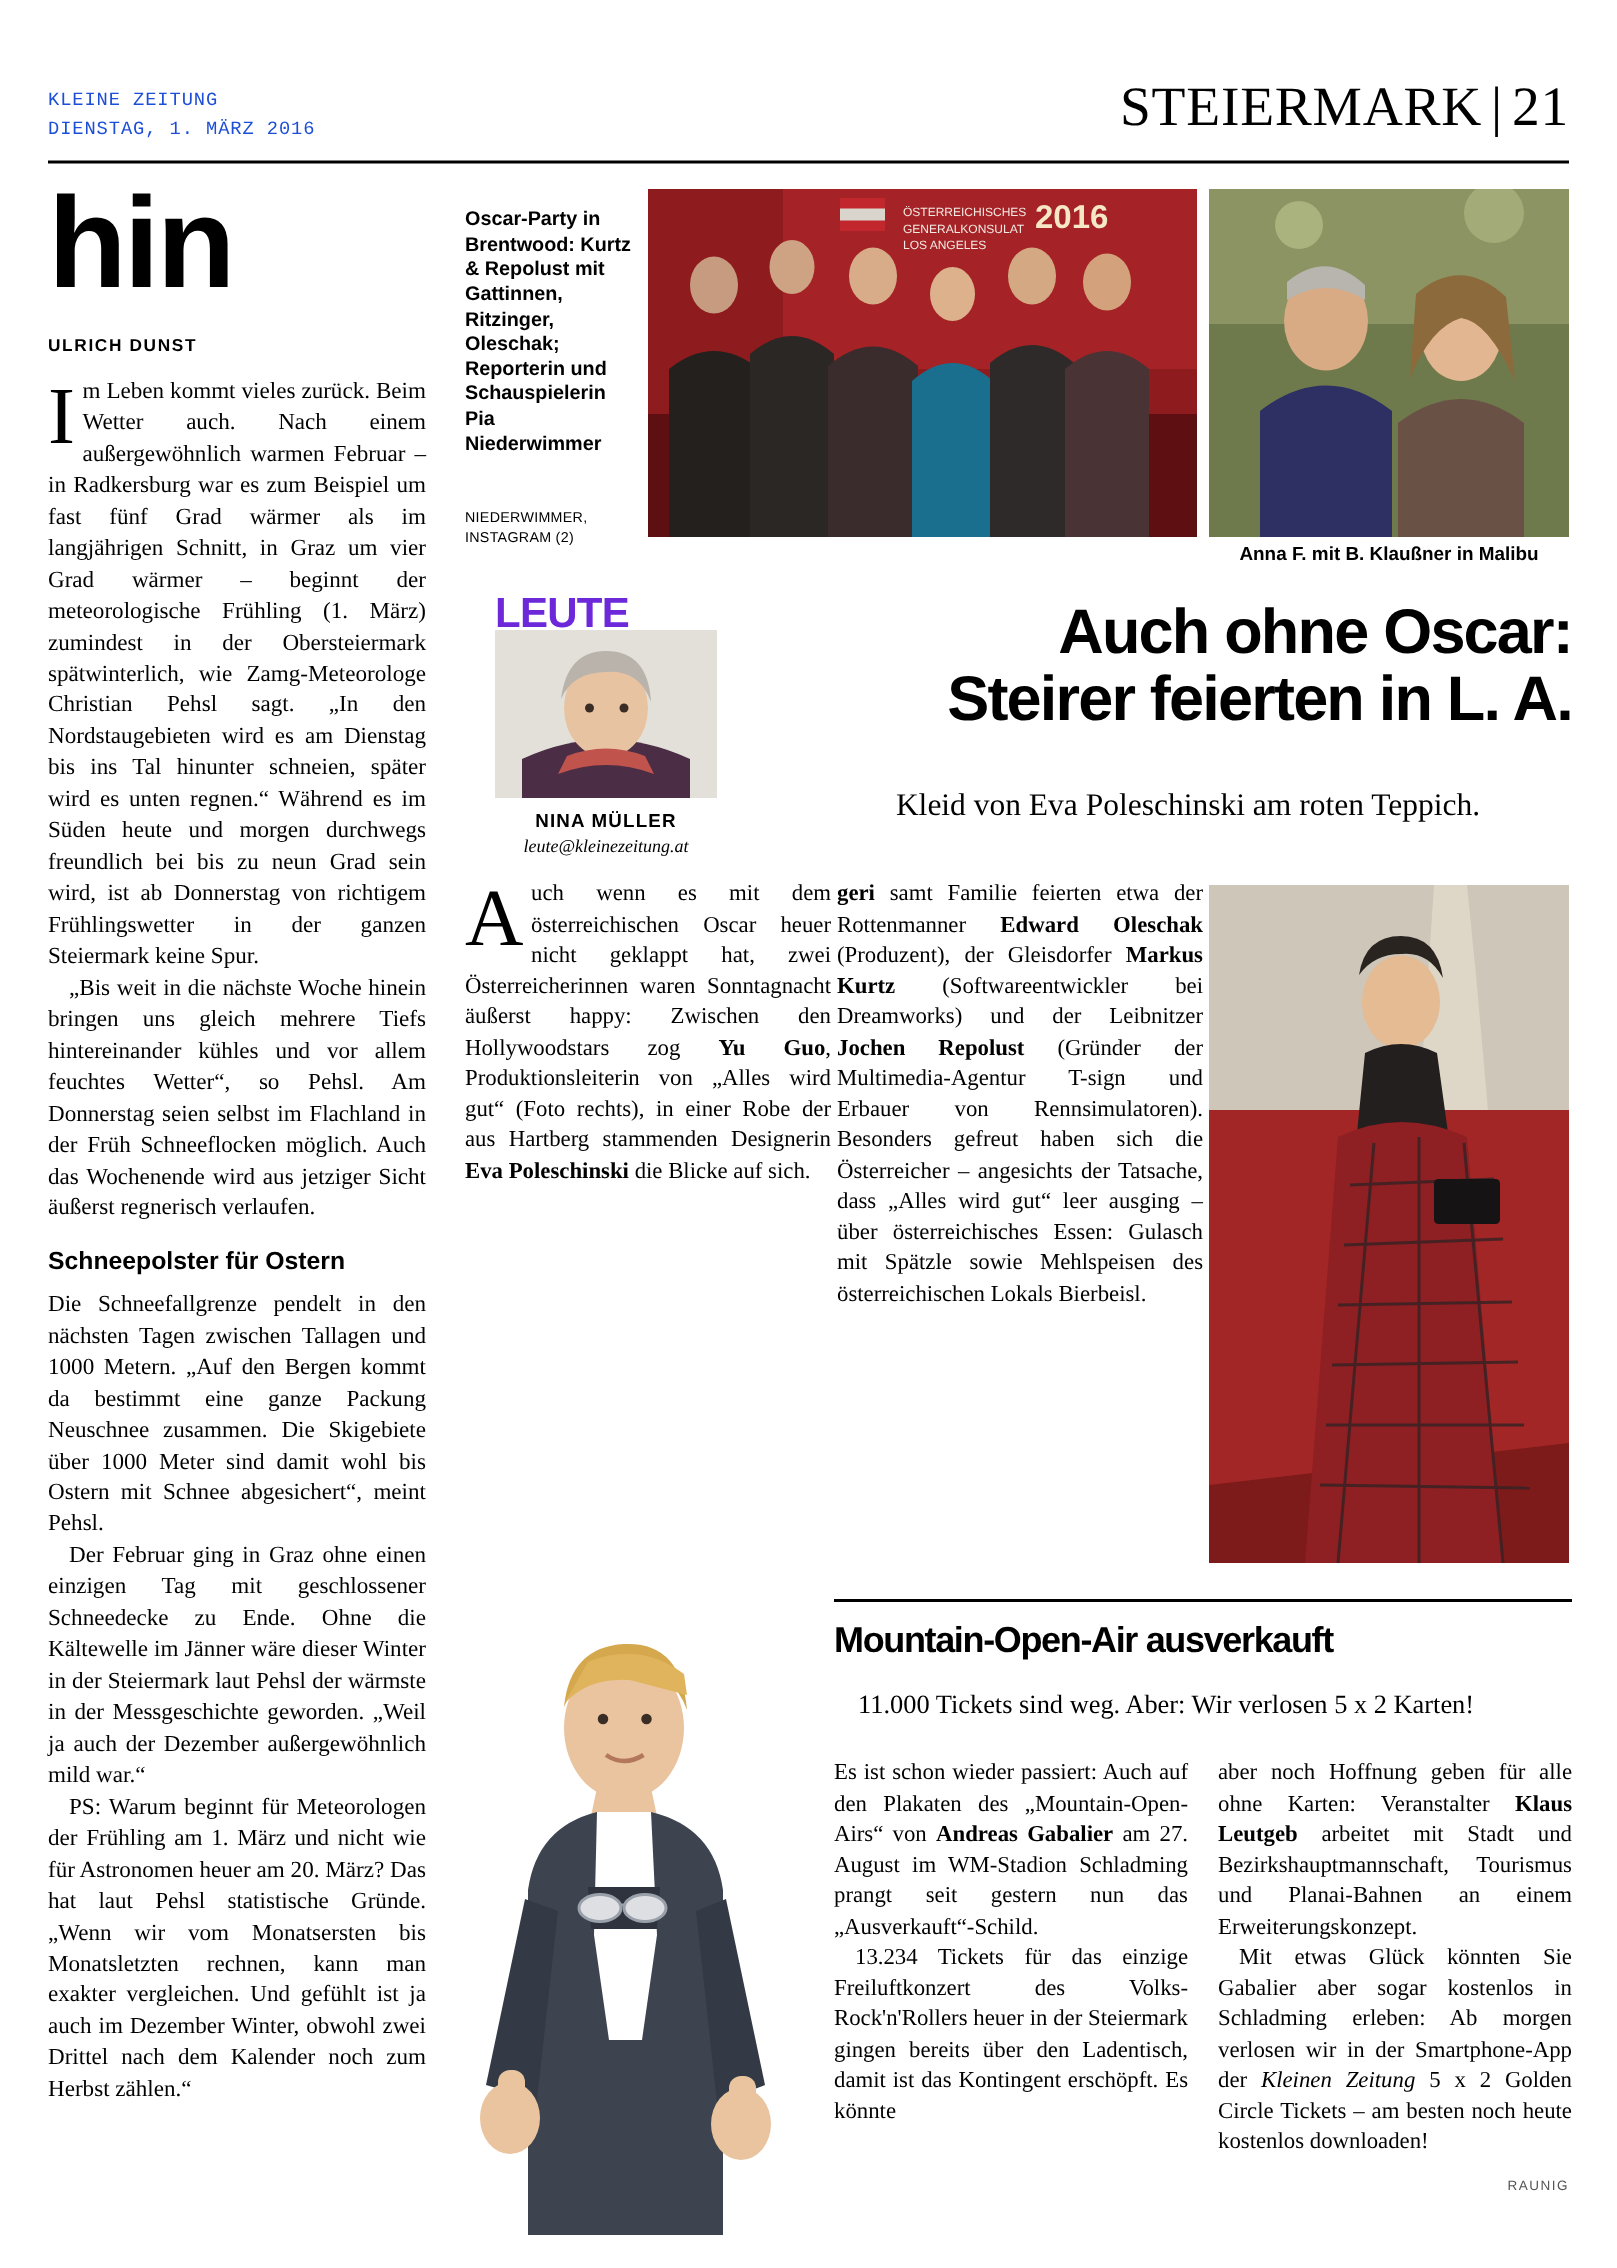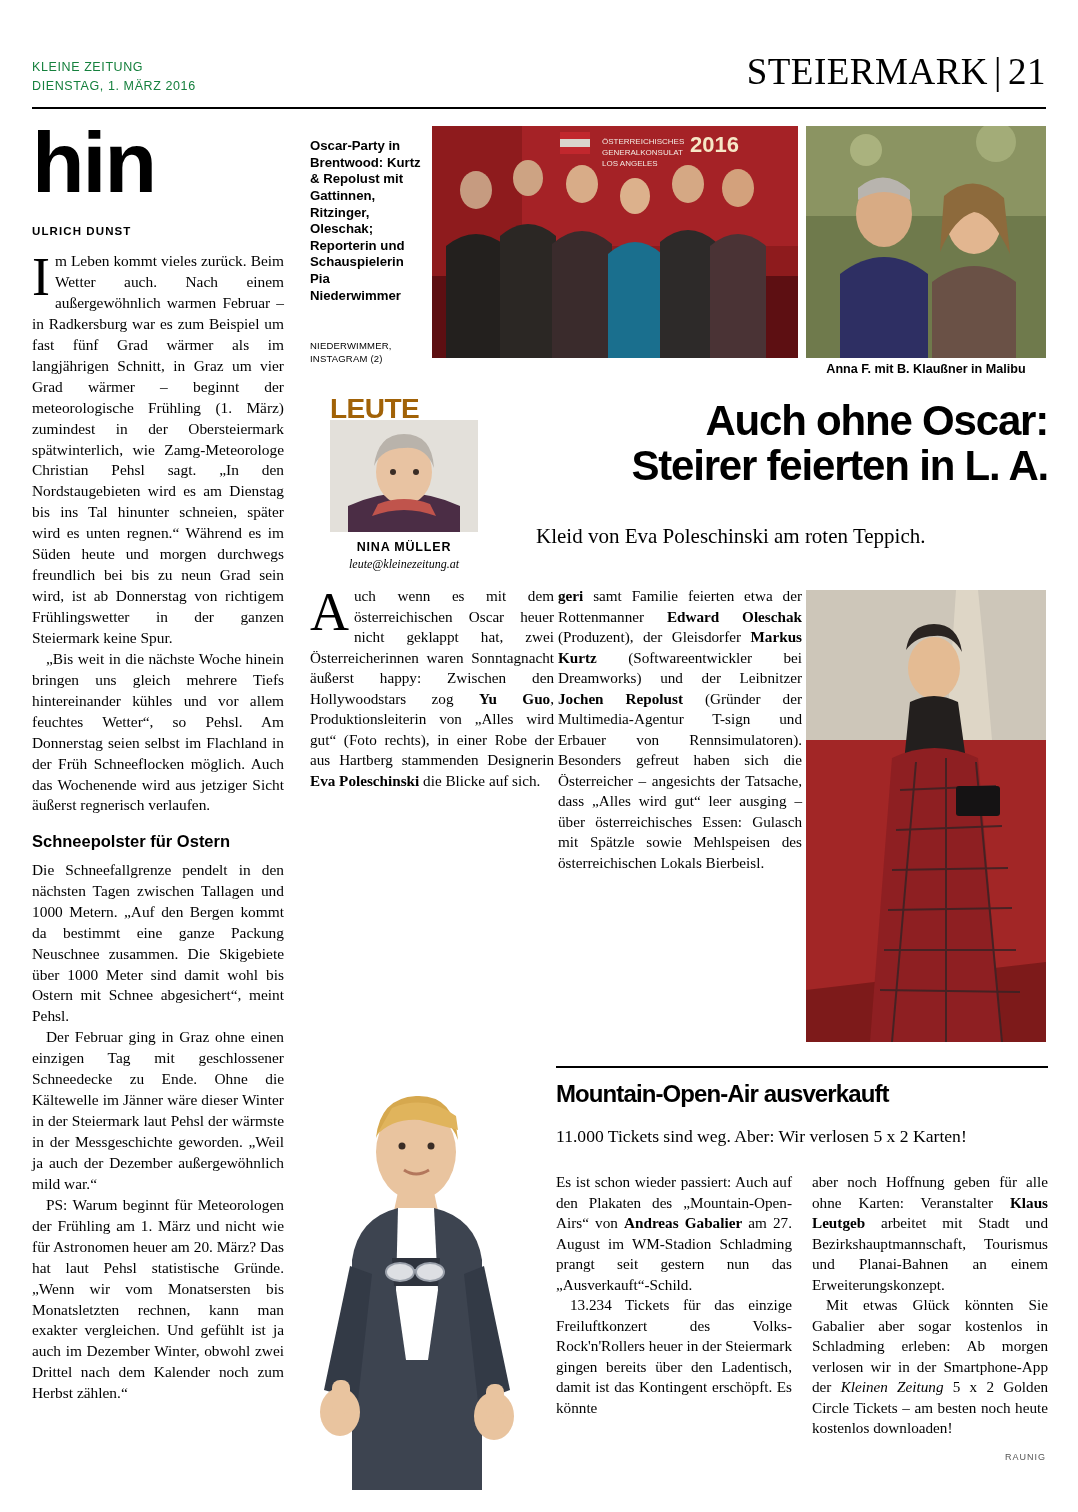--- a/index.html
+++ b/index.html
@@ -25,24 +25,24 @@
   
   .masthead {
     position: absolute;
     left: 32px; top: 58px;
     width: 1014px;
     height: 46px;
   }
   .mast-left {
     position: absolute;
     left: 0; top: 0;
-    font-family: Liberation Sans, sans-serif;
+    font-family: Liberation Mono, monospace;
     font-size: 12.5px;
     letter-spacing: 0.6px;
-    color: #15803d;
+    color: #1d4ed8;
     line-height: 1.55;
   }
   .mast-right {
     position: absolute;
     right: 0; top: -8px;
     font-family: "Liberation Serif", serif;
     font-size: 37px;
     letter-spacing: 0.5px;
     font-weight: 400;
   }
@@ -167,21 +167,21 @@
     text-align: center;
   }
 
   
   .leute {
     position: absolute;
     left: 330px; top: 393px;
     font-family: "Liberation Sans", sans-serif;
     font-weight: bold;
     font-size: 28px;
-    color: #a16207;
+    color: #6d28d9;
     letter-spacing: -0.5px;
   }
   .nina-photo {
     position: absolute;
     left: 330px; top: 420px;
     width: 148px; height: 112px;
     overflow: hidden;
     background: linear-gradient(165deg,#e7e4df 0%,#d7d2ca 55%,#c6c0b6 100%);
   }
   .nina-name {
@@ -215,34 +215,34 @@
     line-height: 1.08;
     letter-spacing: -1.2px;
     text-align: right;
   }
   .sub-oscar {
     position: absolute;
     left: 536px; top: 524px;
     width: 512px;
     font-family: "Liberation Serif", serif;
     font-size: 21px;
-    text-align: left;
+    text-align: center;
   }
   .head-mountain {
     position: absolute;
     left: 556px; top: 1080px;
     width: 492px;
     font-family: "Liberation Sans", sans-serif;
     font-weight: bold;
     font-size: 24px;
     letter-spacing: -0.9px;
   }
   .sub-mountain {
     position: absolute;
-    left: 556px; top: 1126px;
+    left: 572px; top: 1126px;
     width: 492px;
     font-family: "Liberation Serif", serif;
     font-size: 17.6px;
   }
   .rule-mountain {
     position: absolute;
     left: 556px; top: 1066px;
     width: 492px; height: 2px;
     background: #000;
   }

